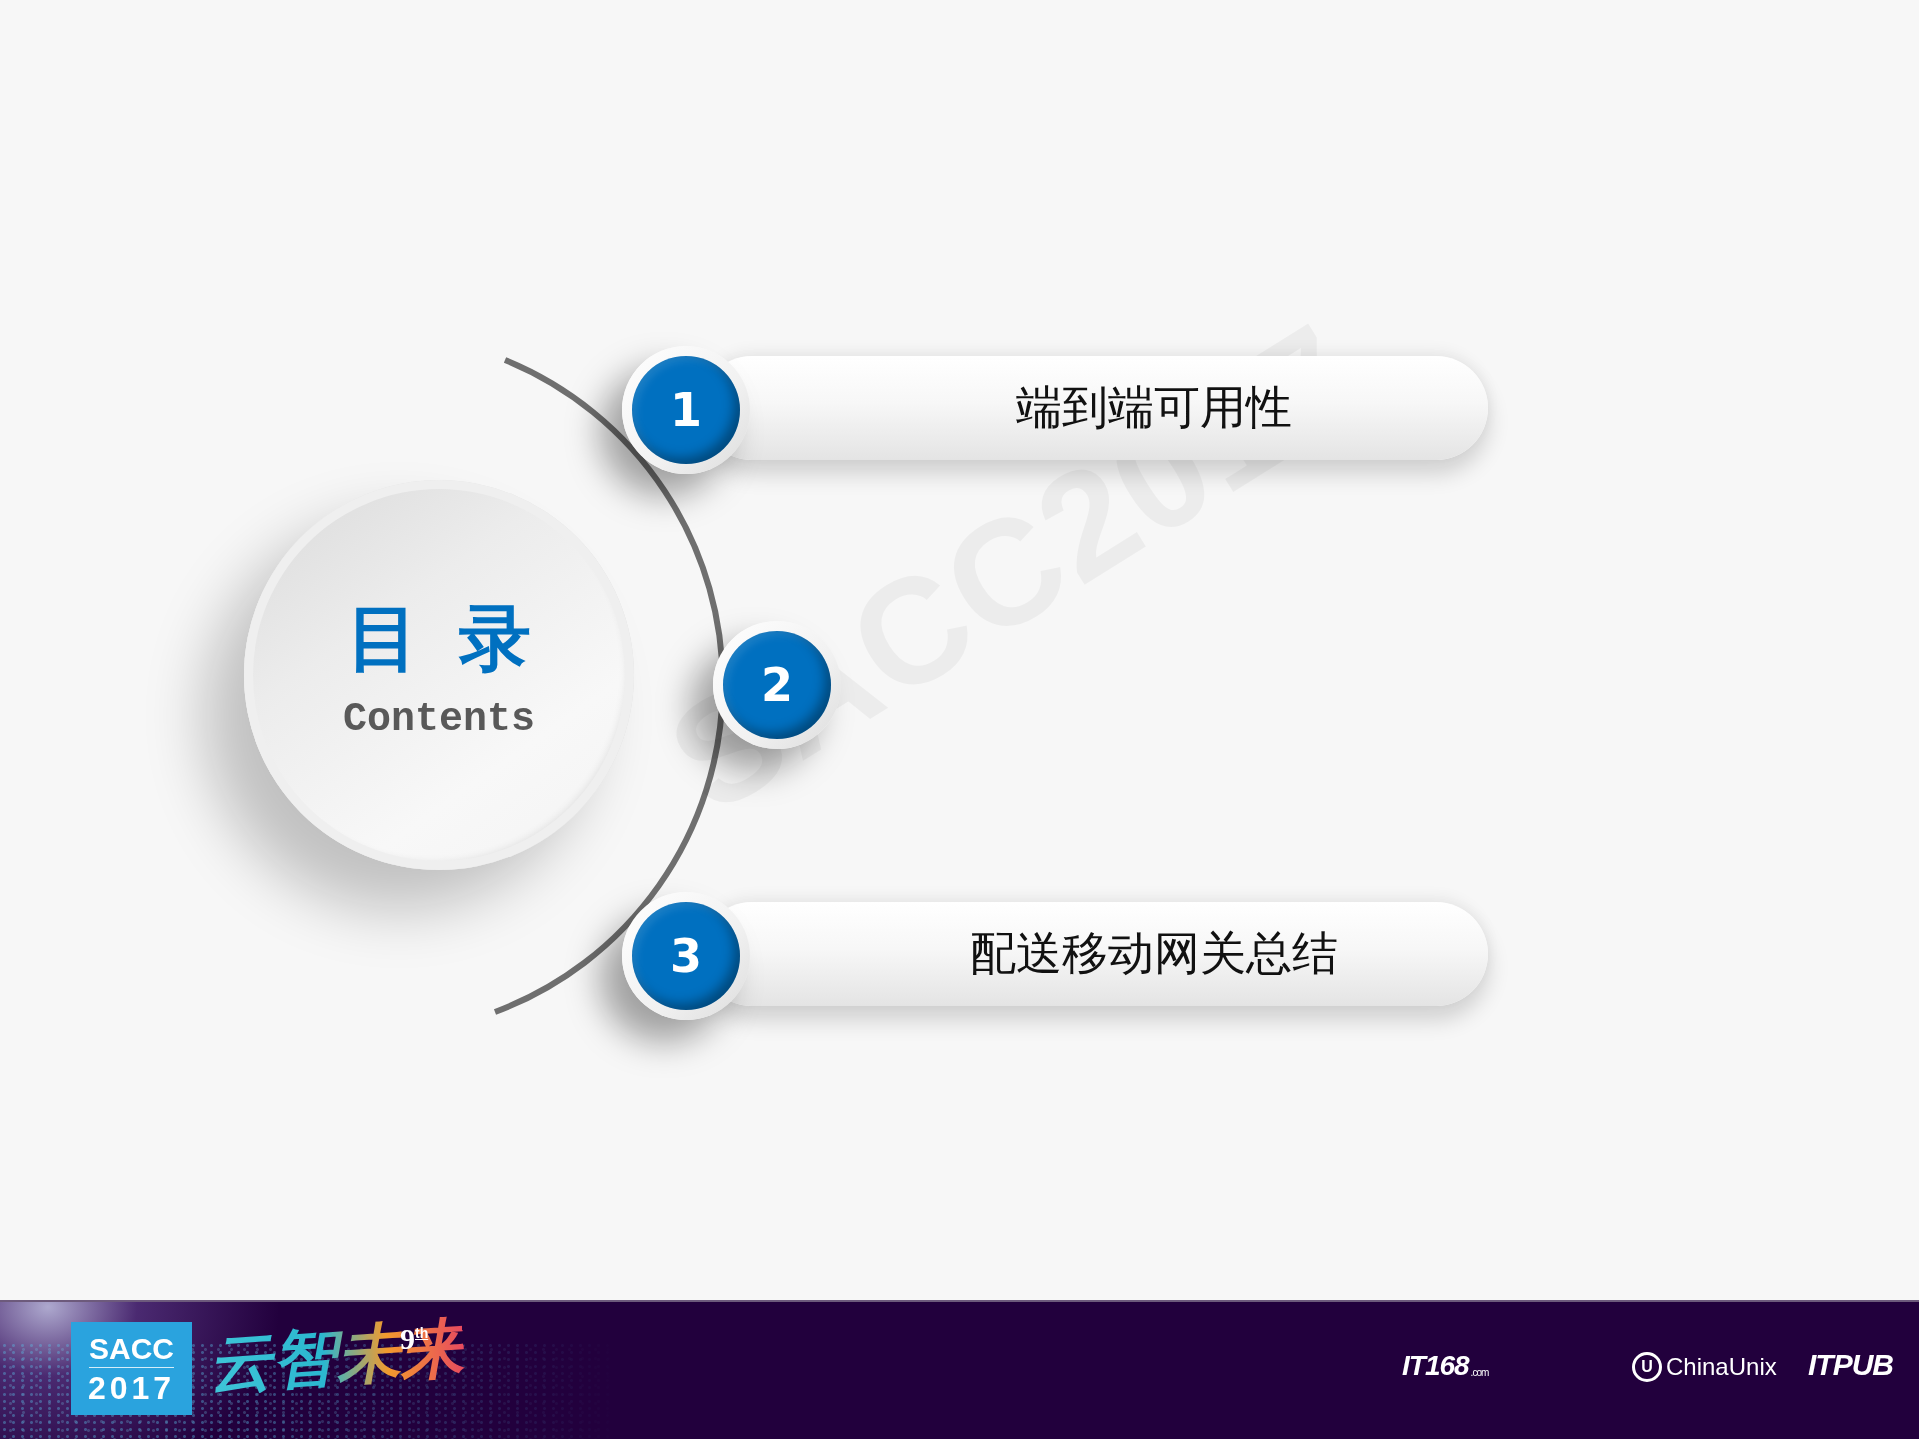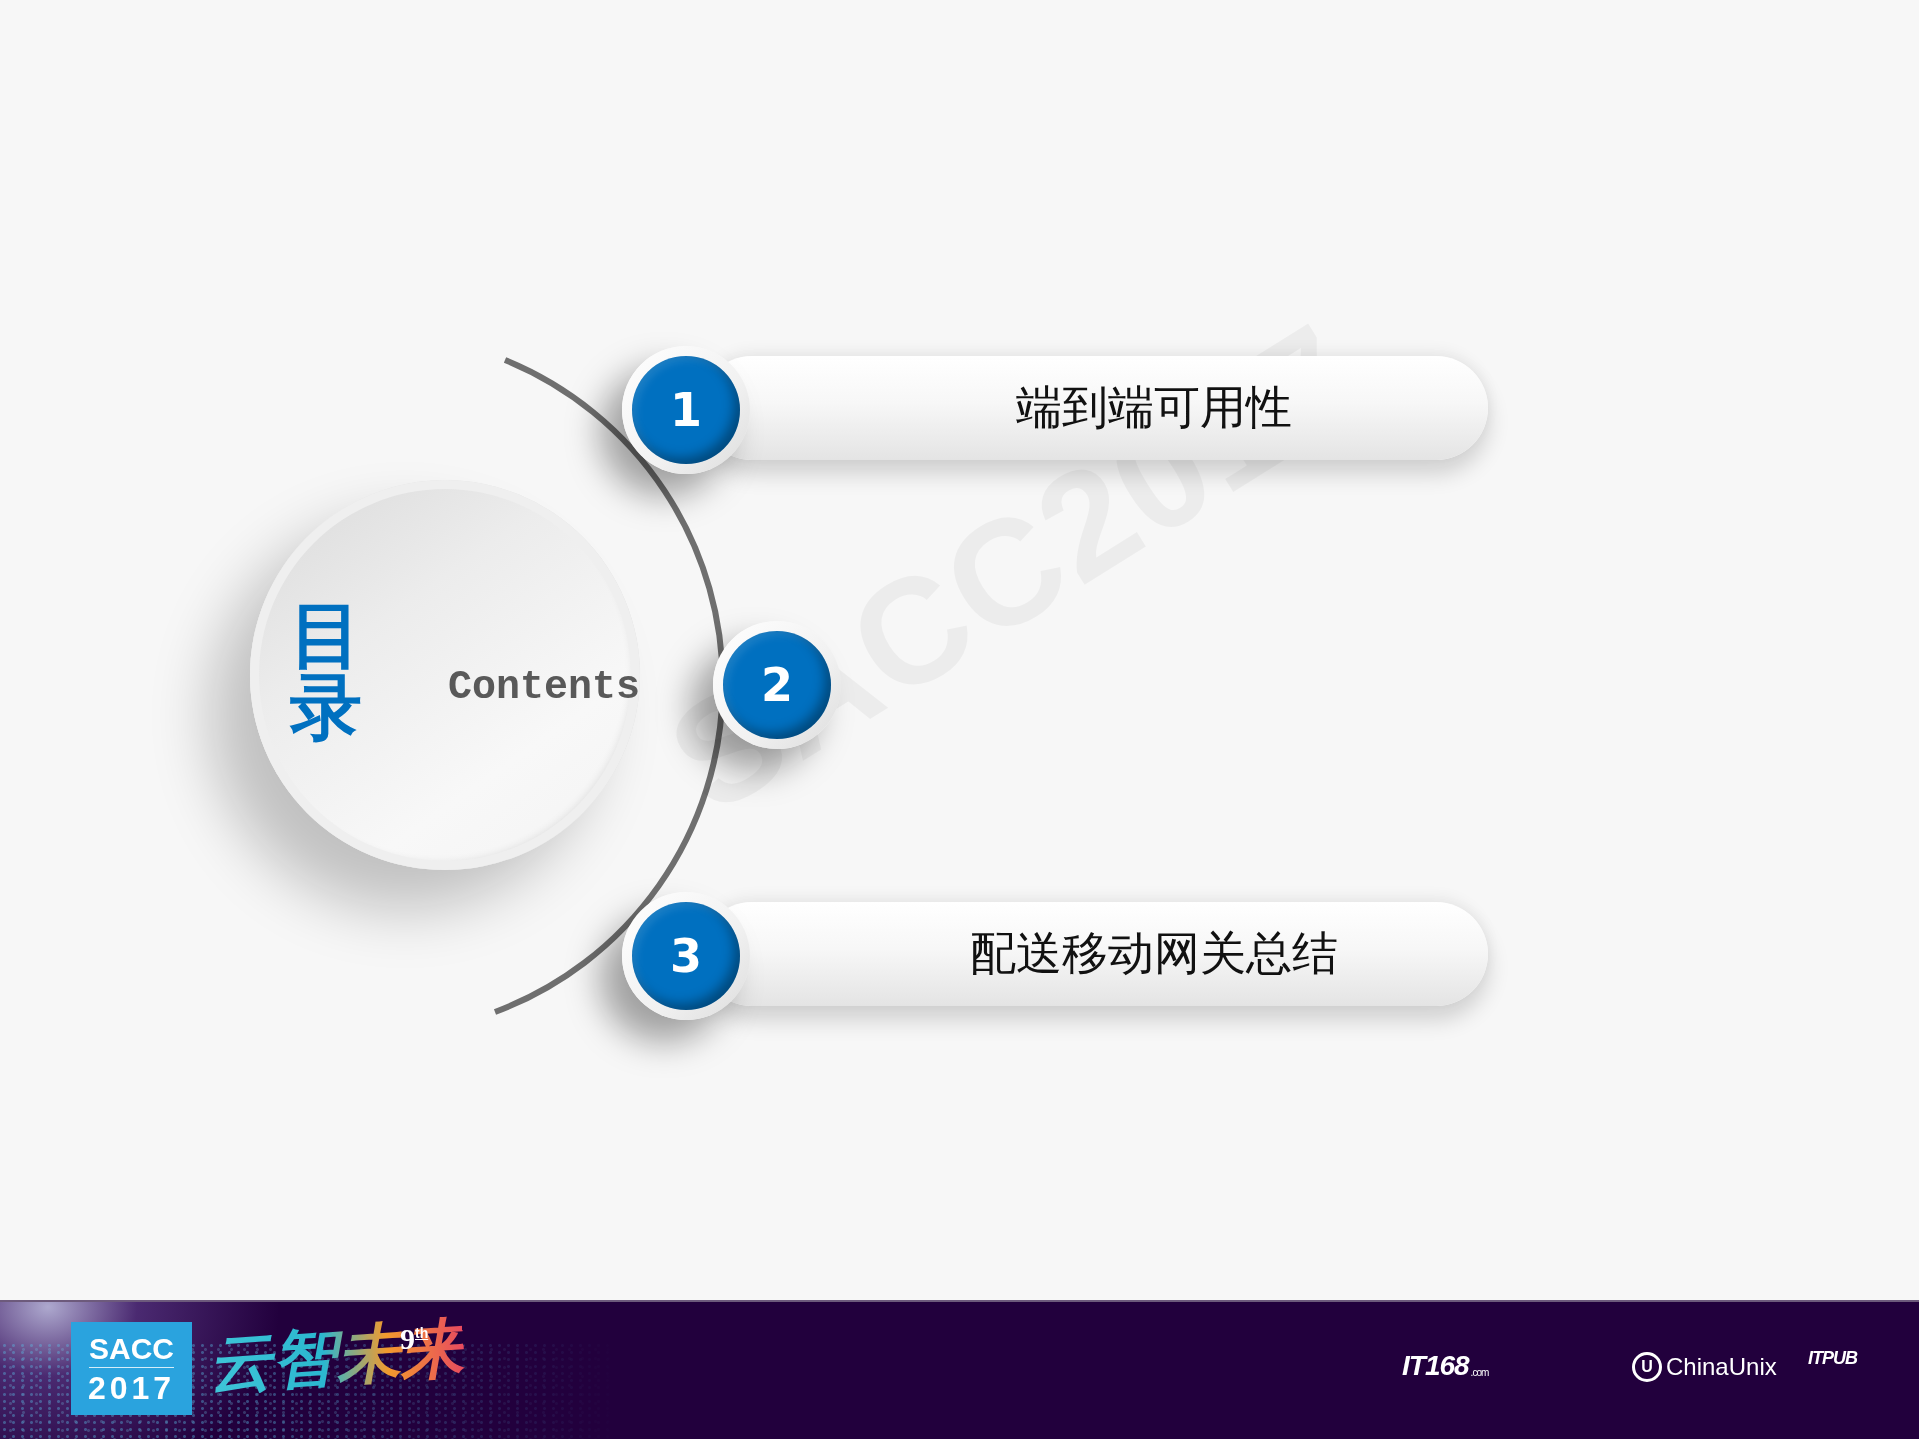--- a/index.html
+++ b/index.html
@@ -25,26 +25,26 @@
       transform: rotate(-32deg);
       transform-origin: left top;
       letter-spacing: 2px;
       white-space: nowrap;
       pointer-events: none;
     }
 
     
     .main-circle {
       position: absolute;
-      left: 250px; top: 480px;
+      left: 244px; top: 480px;
       width: 390px; height: 390px;
       border-radius: 50%;
       background: linear-gradient(145deg, #d9d9d9 0%, #ececec 35%, #f8f8f8 70%, #f3f3f3 100%);
       box-shadow: -40px 40px 60px rgba(0,0,0,0.22), inset 0 0 0 9px #efefef, inset -6px -6px 10px rgba(0,0,0,0.12);
-      display: flex; flex-direction: row; align-items: center; justify-content: center;
+      display: flex; flex-direction: column; align-items: center; justify-content: center; text-align: center;
     }
     .main-title {
       color: #0070c0;
       font-family: "DejaVu Sans", sans-serif;
       font-weight: bold;
       font-size: 72px;
       letter-spacing: 40px;
       margin-left: 40px;
       line-height: 1;
       margin-top: -8px;
@@ -169,21 +169,21 @@
     .partner-it168 { left: 1402px; top: 48px; font-weight: bold; font-style: italic; font-size: 28px; letter-spacing: -1px; justify-content: flex-end; }
     .partner-it168 .small { font-size: 10px; font-style: normal; font-weight: normal; margin-left: 2px; margin-top: 12px; }
     .partner-cu { left: 1632px; top: 50px; font-size: 24px; }
     .cu-icon {
       width: 30px; height: 30px; border-radius: 50%;
       border: 3px solid #ffffff;
       display: inline-flex; align-items: center; justify-content: center;
       margin-right: 4px;
       font-size: 16px; font-weight: bold;
     }
-    .partner-itpub { left: 1808px; top: 46px; font-weight: bold; font-style: italic; font-size: 18px; letter-spacing: -1px; }
+    .partner-itpub { left: 1808px; top: 46px; font-weight: bold; font-style: italic; font-size: 30px; letter-spacing: -1px; }
   </style>
 </head>
 <body>
 
 <div class="slide">
 
   <svg class="arc" viewBox="0 0 1919 1300">
     <path d="M 505 360 A 350 350 0 0 1 495 1012" fill="none" stroke="#6f6f6f" stroke-width="6" stroke-linecap="butt"></path>
   </svg>
 

